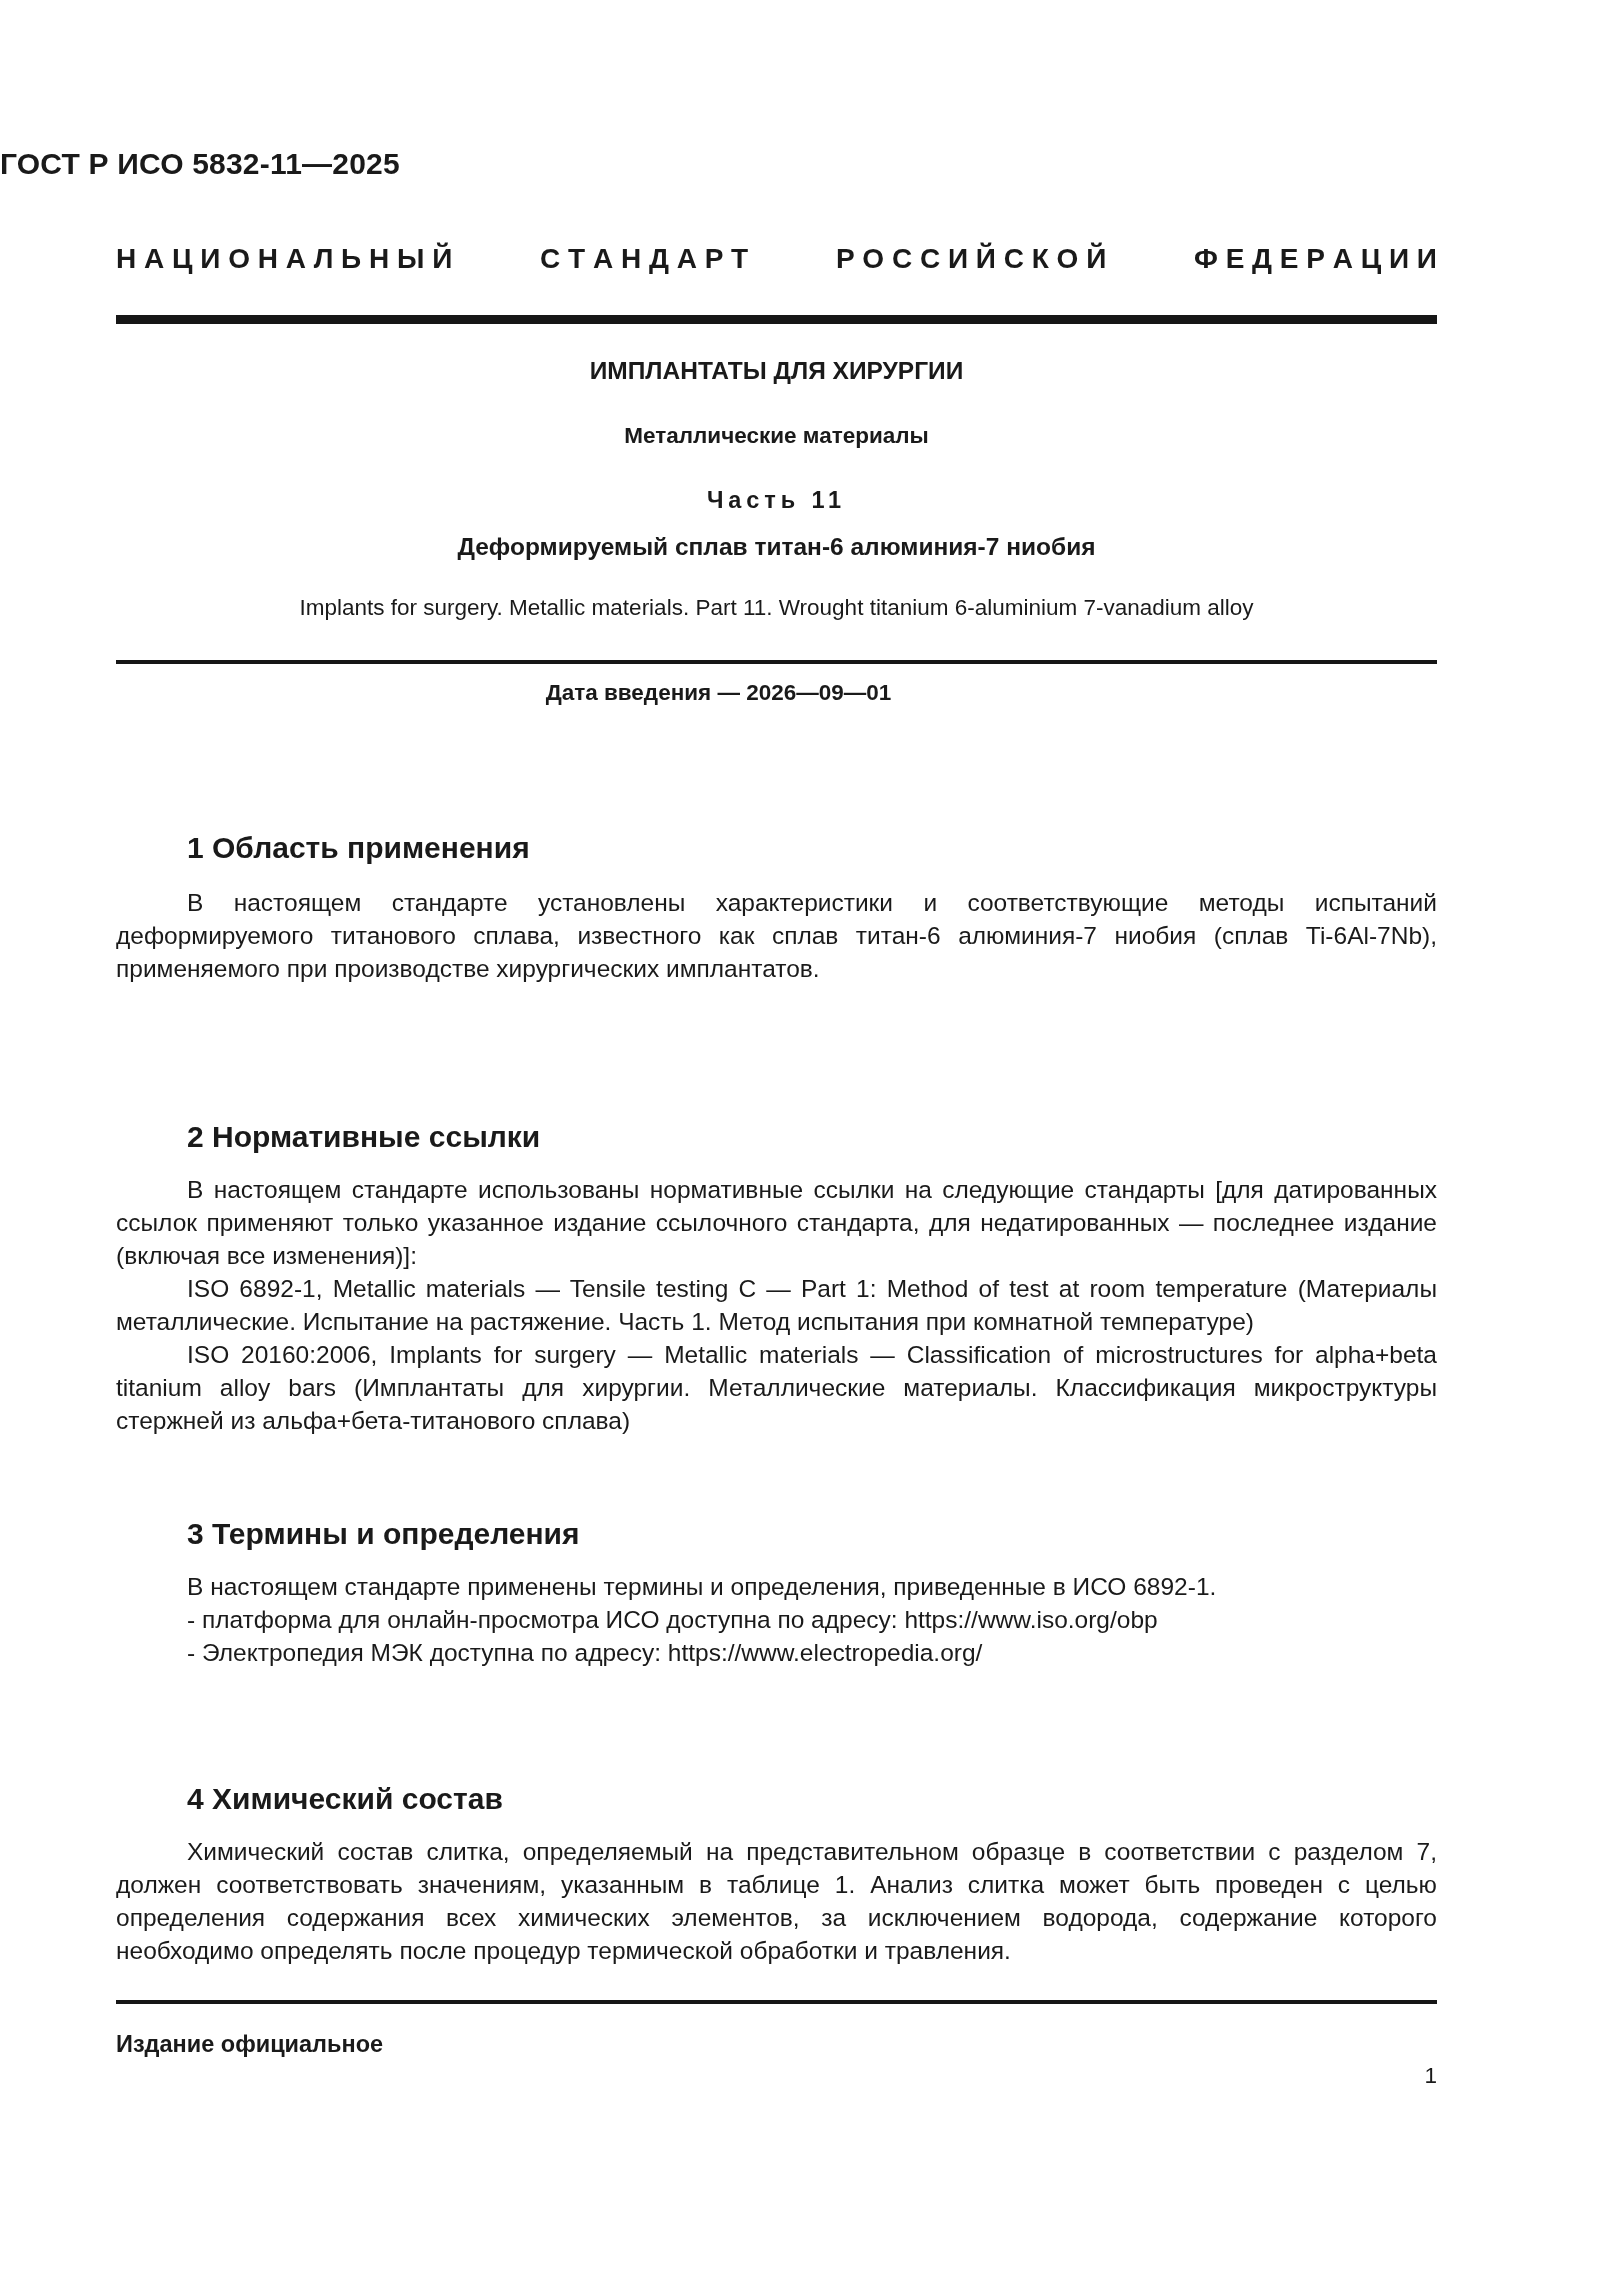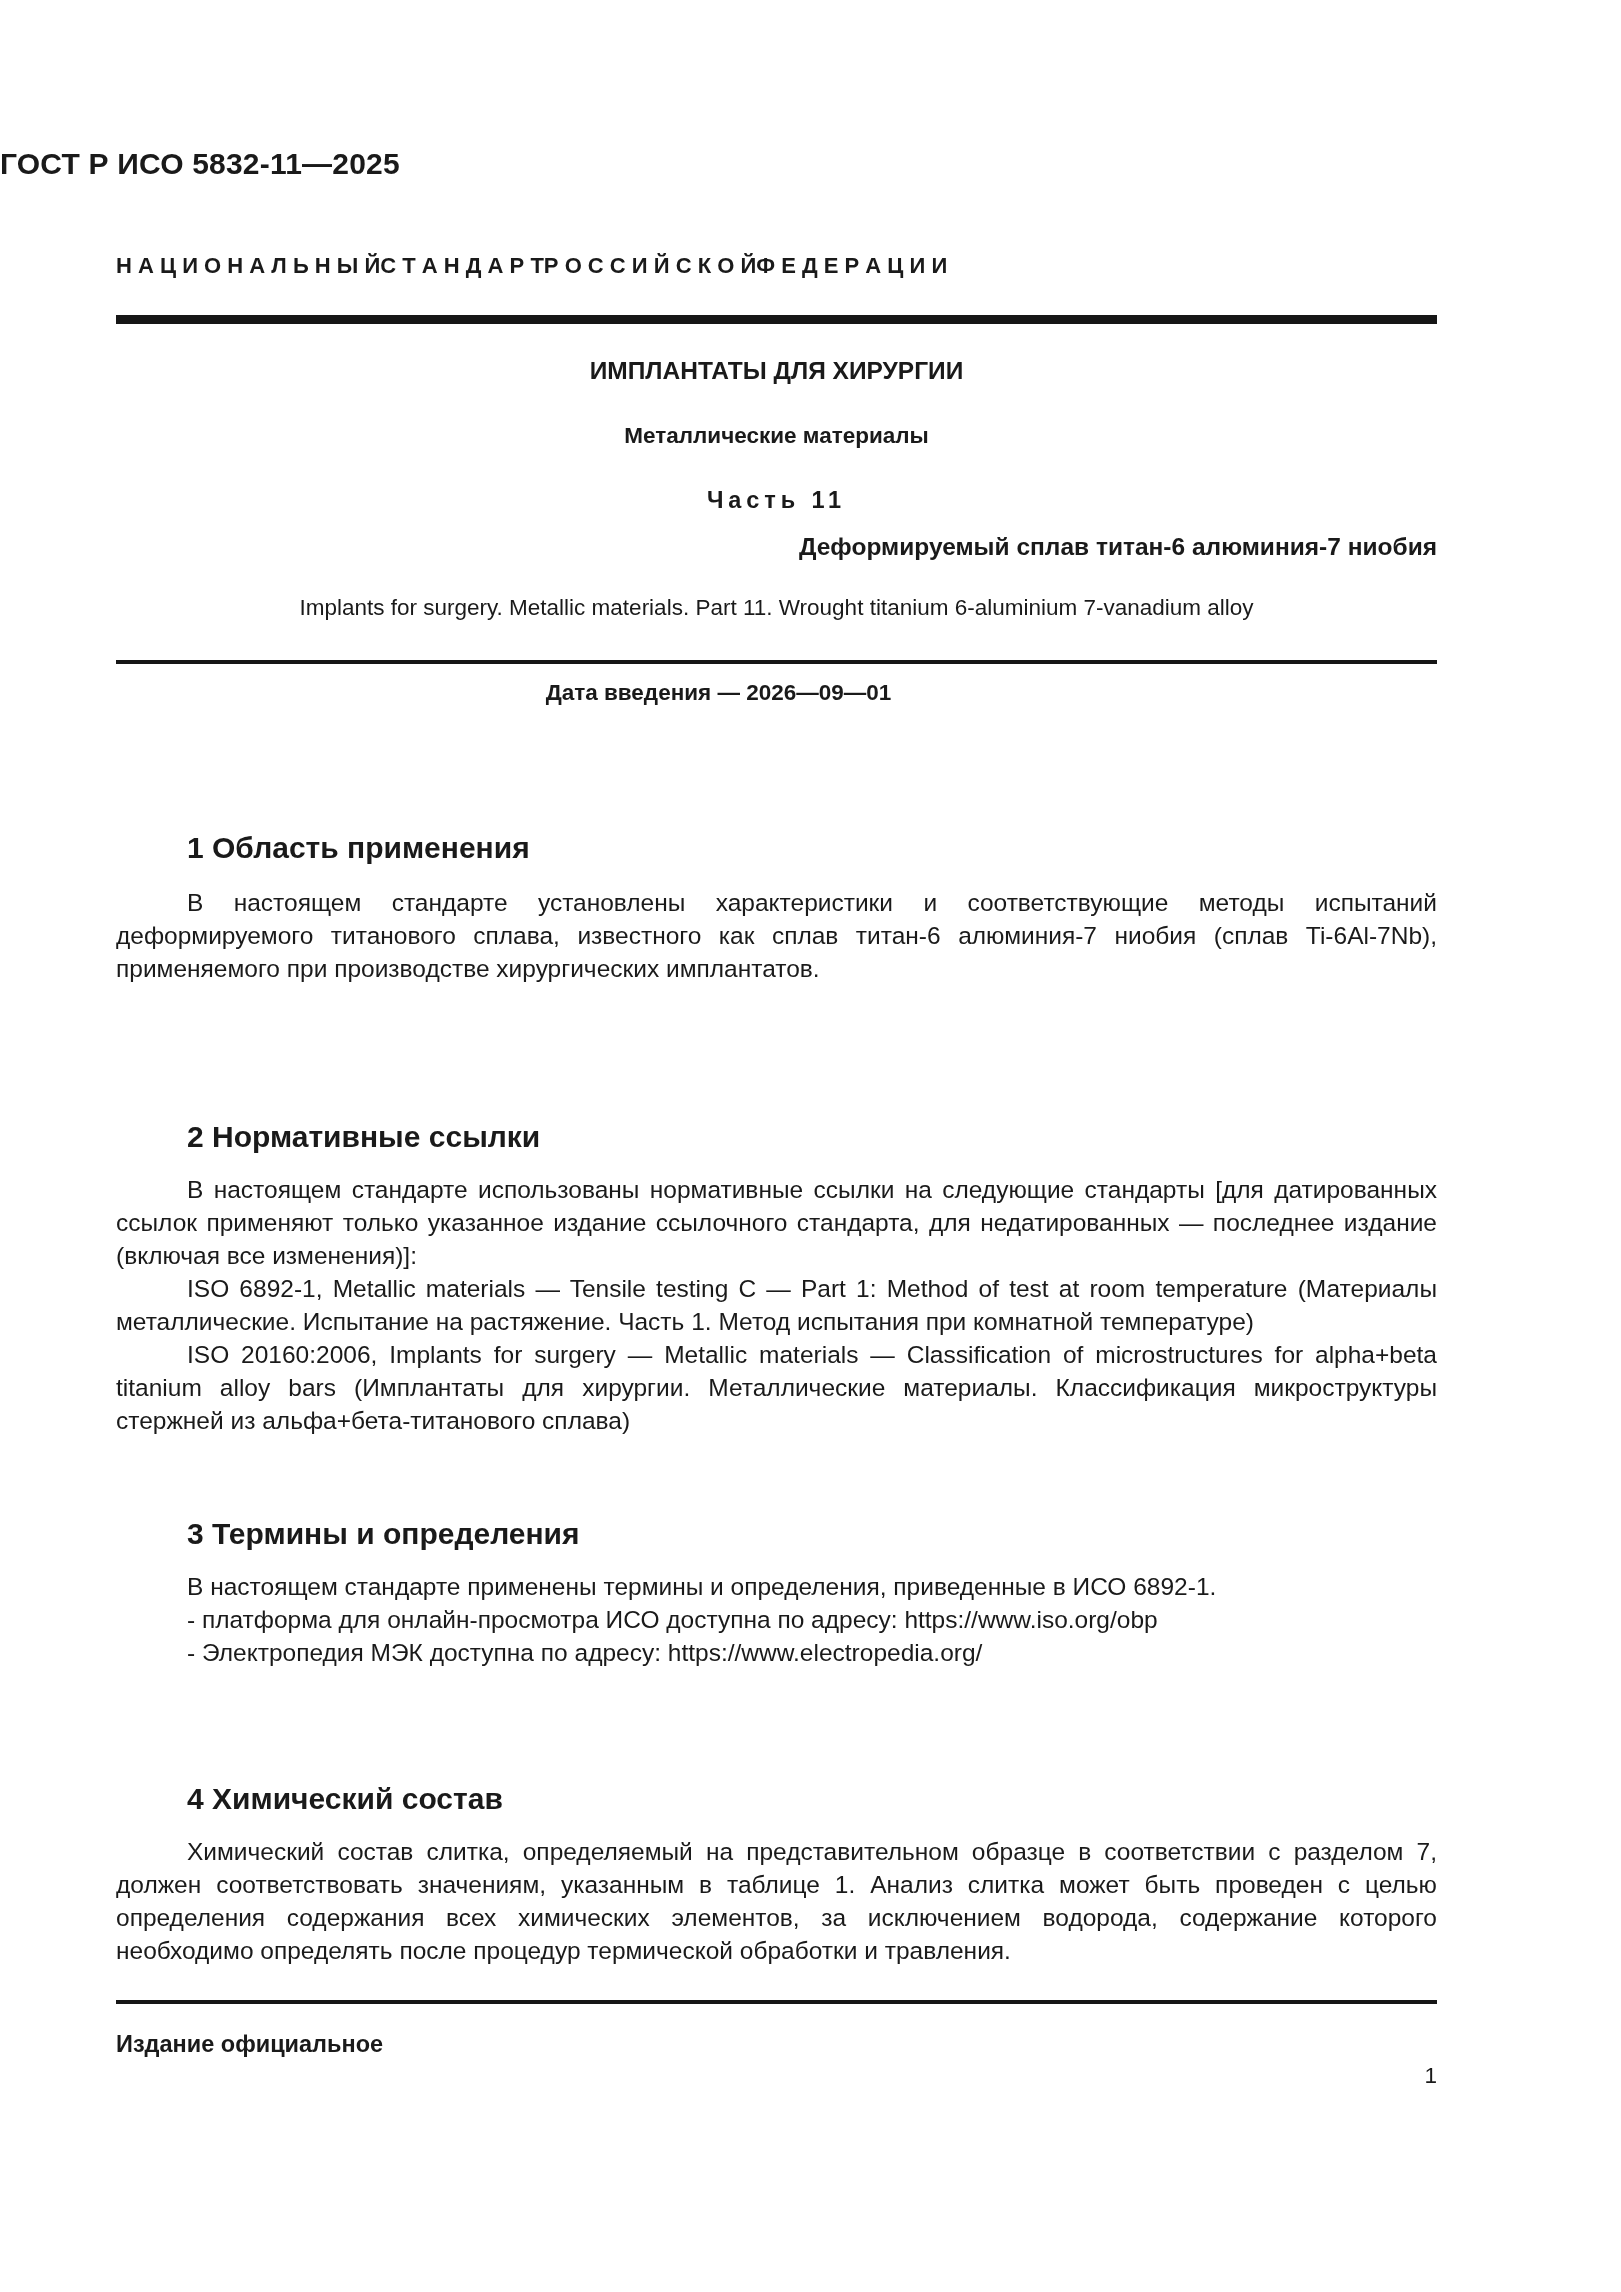--- a/index.html
+++ b/index.html
@@ -1,32 +1,32 @@
 <!DOCTYPE html>
 <html><head>
 <meta charset="utf-8">
 <style>
   html, body { margin: 0; padding: 0; background: #ffffff; }
   body { width: 1621px; height: 2293px; position: relative; overflow: hidden;
          font-family: "Liberation Sans", "DejaVu Sans", sans-serif; color: #1a1a1a; }
   .abs { position: absolute; }
   .gost-code { left: 0; width: 1437px; top: 147px; text-align: left;
                font-size: 30px; font-weight: bold; letter-spacing: 0.2px; }
-  .national { left: 116px; width: 1321px; top: 253px; font-size: 22px; font-weight: bold;
-              display: flex; }
+  .national { left: 116px; width: 1321px; top: 243px; font-size: 28px; font-weight: bold;
+              display: flex; justify-content: space-between; }
   .national span { display: inline-block; }
   .rule { left: 116px; width: 1321px; background: #161616; }
   .rule-thick { top: 315px; height: 8.8px; }
   .rule-thin1 { top: 660px; height: 3.9px; }
   .rule-thin2 { top: 2000px; height: 3.9px; }
   .center { left: 116px; width: 1321px; text-align: center; }
   .title1 { top: 357px; font-size: 24.5px; font-weight: bold; }
   .title2 { top: 423px; font-size: 22.5px; font-weight: bold; }
   .title3 { top: 487px; font-size: 23.5px; font-weight: bold; letter-spacing: 4.9px; }
-  .title4 { top: 533px; font-size: 24.5px; font-weight: bold; text-align: right; }
+  .title4 { top: 533px; font-size: 24.5px; font-weight: bold; }
   .title-en { top: 595px; font-size: 22.5px; }
   .intro-date { left: 0; width: 1437px; top: 680px; text-align: center; font-size: 22.5px; font-weight: bold; }
   .content { left: 116px; width: 1321px; font-size: 24.5px; line-height: 33px; }
   .content p { margin: 0; text-align: justify; text-indent: 71px; }
   .content p.noind { text-indent: 0; }
   .content .note { font-size: 21.6px; line-height: 31px; }
   .sp { letter-spacing: 3.9px; }
   h2 { margin: 0; font-size: 30px; font-weight: bold; padding-left: 71px; }
   .sec1 { top: 831px; }
   .sec1 h2 { margin-bottom: 22px; }

